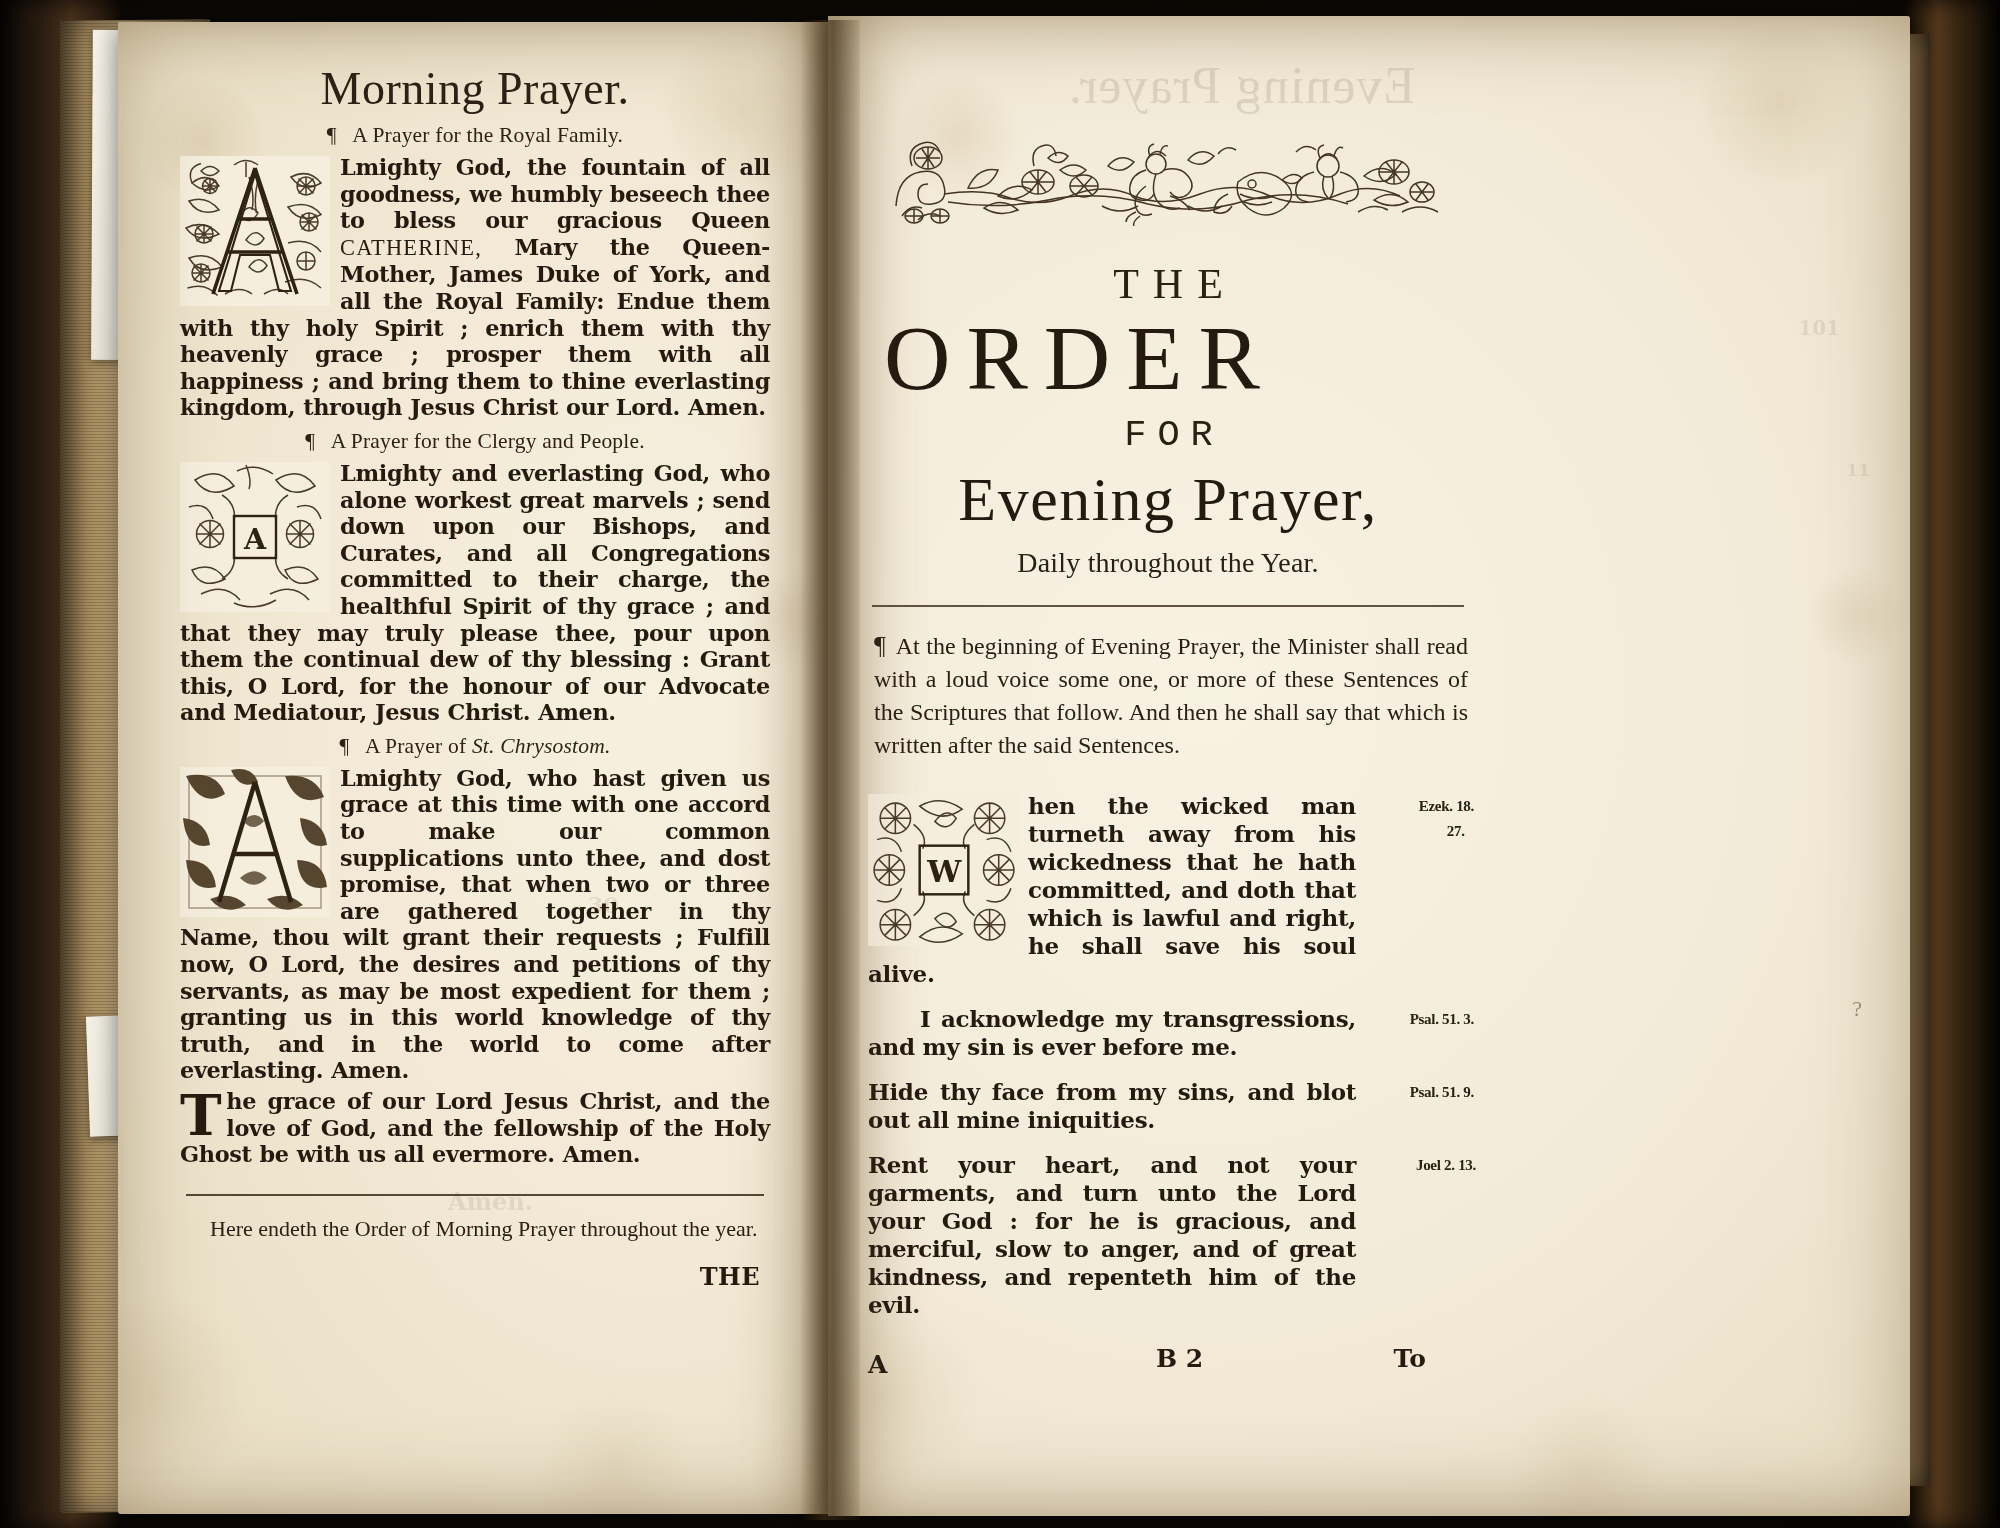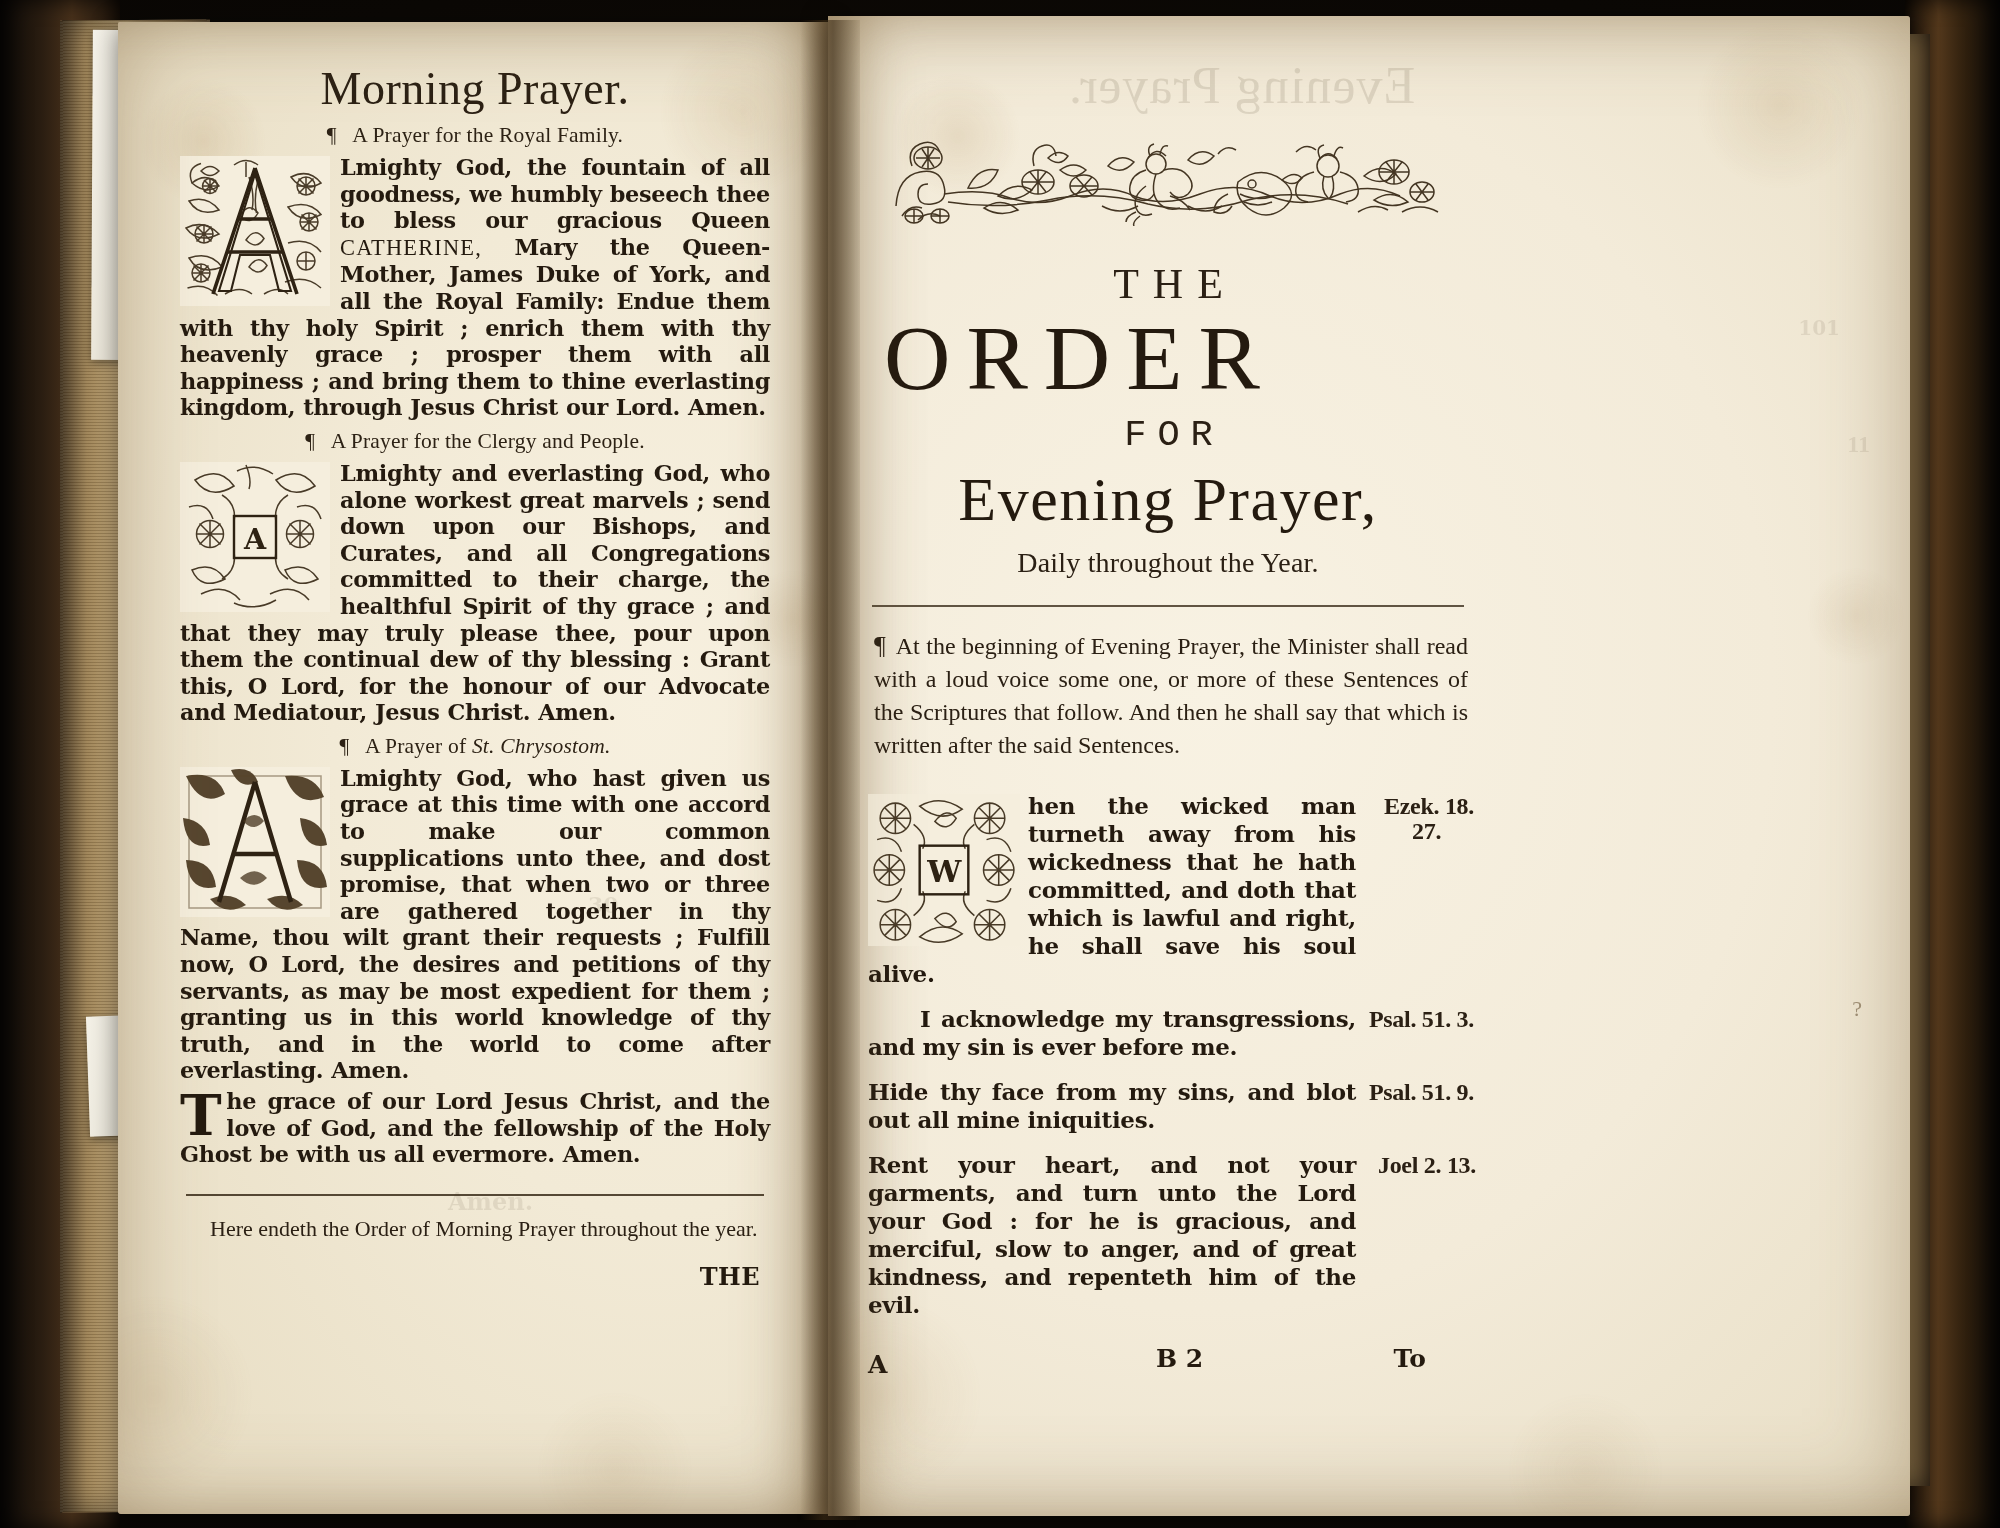--- a/index.html
+++ b/index.html
@@ -116,21 +116,21 @@
 
   .rub-par{font-family:"Liberation Serif",serif;font-size:24px;line-height:33px;
     color:#2b2014;text-align:justify;padding-left:6px;}
   .rub-par .pc{font-size:26px;margin-right:10px;}
 
   .sentence{position:relative;font-family:"DejaVu Serif",serif;font-weight:bold;
     font-size:23px;line-height:28px;color:#241a0f;letter-spacing:-.3px;
     text-align:justify;margin-bottom:17px;}
   .sentence .ind{display:inline-block;width:52px;}
   .initW{float:left;width:152px;height:152px;margin:2px 8px 2px 0;}
-  .margref{position:absolute;font-family:"Liberation Serif",serif;font-size:24px;
+  .margref{position:absolute;font-family:"Liberation Serif",serif;font-size:15px;
     color:#2b2014;line-height:25px;white-space:nowrap;}
 
   .sig{position:absolute;font-family:"DejaVu Serif",serif;font-weight:bold;font-size:25px;color:#241a0f;}
 
   
   .ghost{position:absolute;pointer-events:none;opacity:.13;
     transform:scaleX(-1);color:#4a3a22;font-family:"Liberation Serif",serif;}
   .ghost2{position:absolute;pointer-events:none;opacity:.10;color:#4a3a22;
     font-family:"DejaVu Serif",serif;font-weight:bold;}
 
@@ -304,21 +304,21 @@
     </div>
 
     <div class="edge-dark"></div>
   </div>
 
   <div class="leaf leaf-right">
     <div class="foxing"></div>
 
     <div class="ghost" style="left:240px;top:40px;font-size:52px;letter-spacing:1px;">Evening Prayer.</div>
     <div class="ghost2" style="right:70px;top:300px;font-size:20px;">101</div>
-    <div class="ghost2" style="right:40px;top:415px;font-size:24px;font-family:Liberation Serif, serif;">11</div>
+    <div class="ghost2" style="right:40px;top:444px;font-size:17px;">11</div>
 
     <div class="page-inner" id="R">
 
       <svg class="headpiece" viewBox="0 0 560 90">
         <rect x="0" y="0" width="560" height="90" fill="none"></rect>
         <g stroke="#3a2c19" stroke-width="1.5" fill="none" opacity=".95">
 
           <path d="M8 70 q2 -30 24 -34 q20 -4 24 14 q4 16 -12 18 q-14 2 -14 -10 q0 -10 10 -10"></path>
           <path d="M24 30 q-6 -16 8 -22 q14 -6 20 8"></path>
           <ellipse cx="40" cy="22" rx="14" ry="11"></ellipse>

